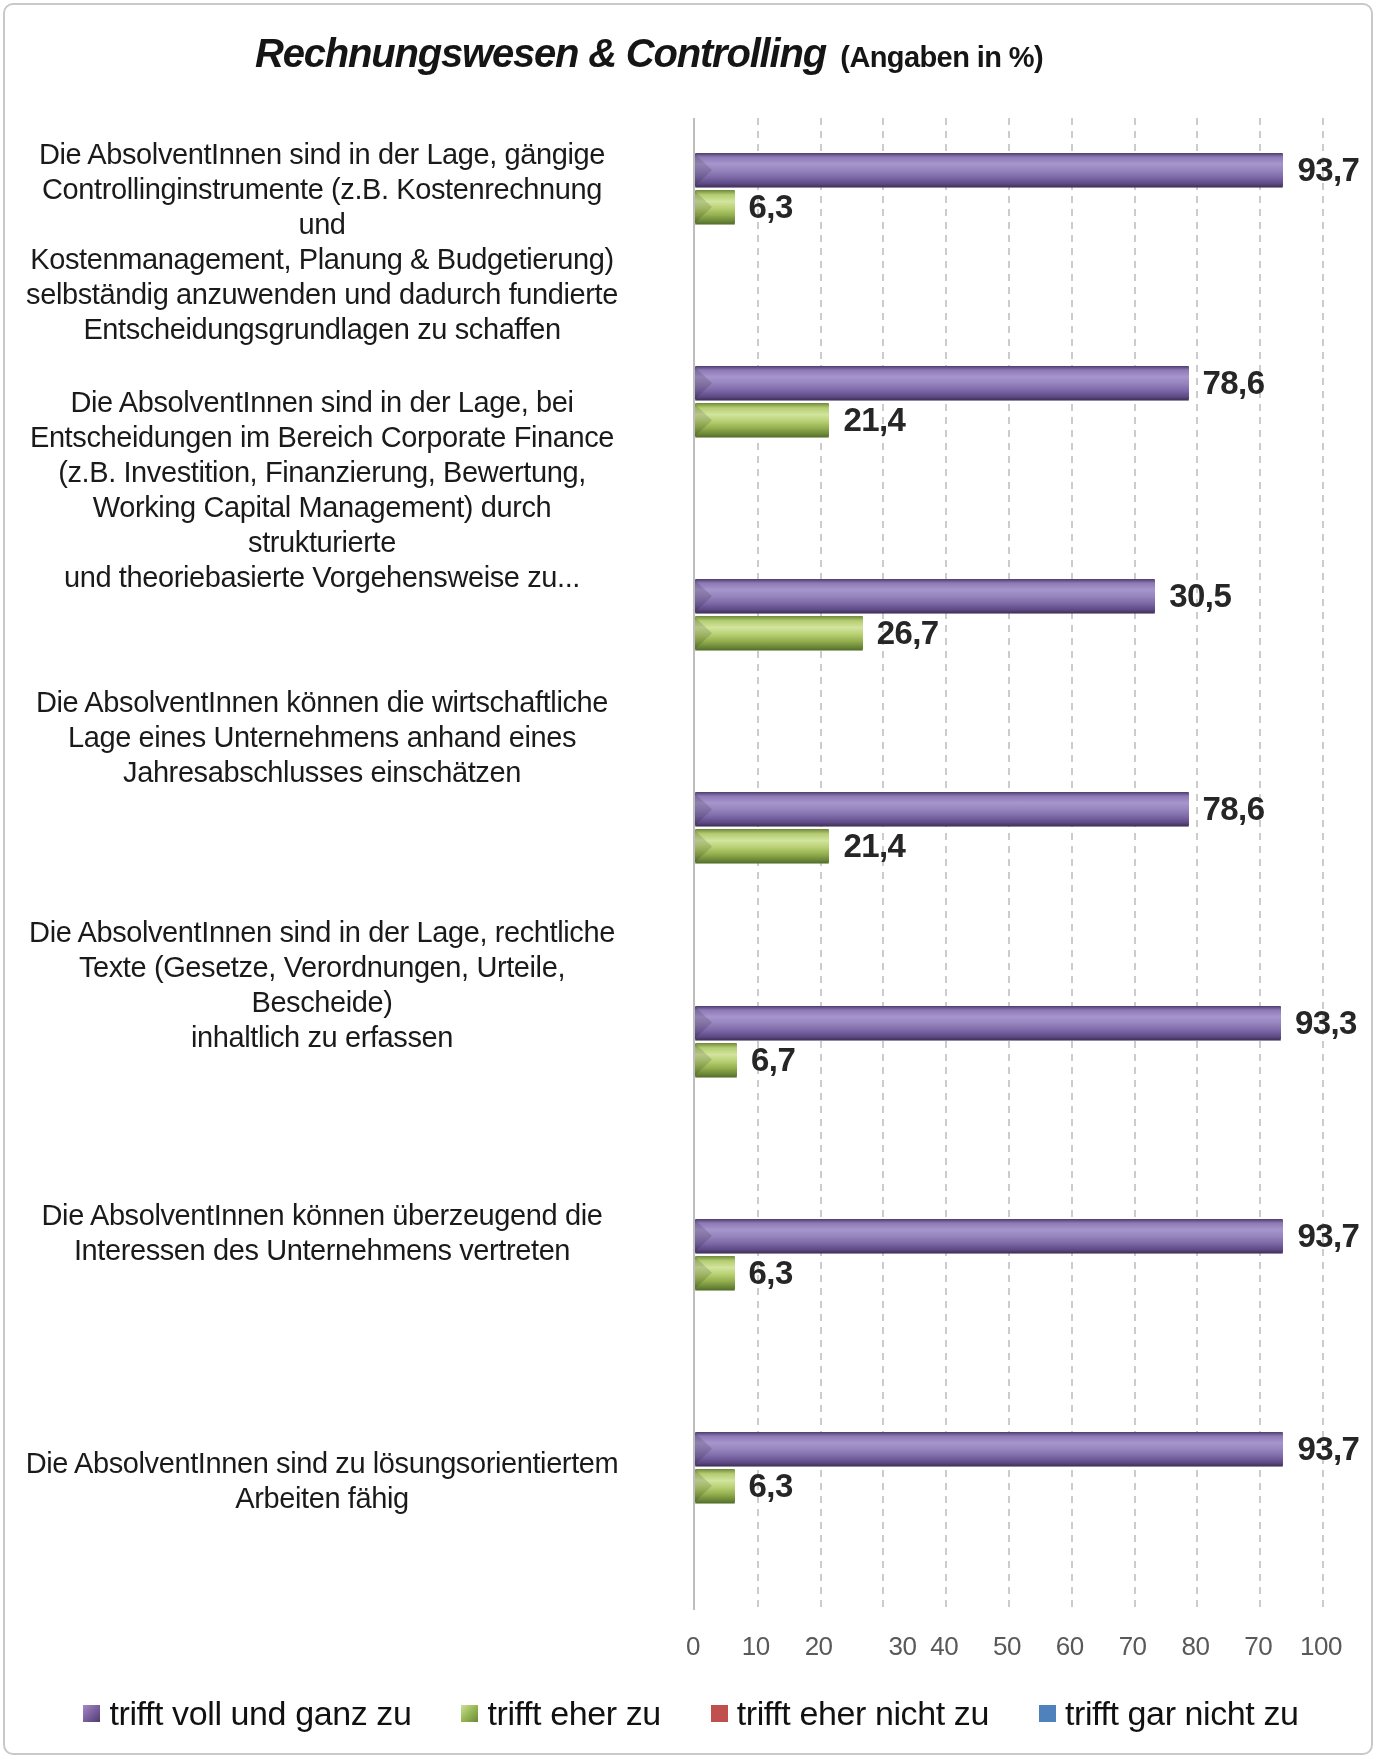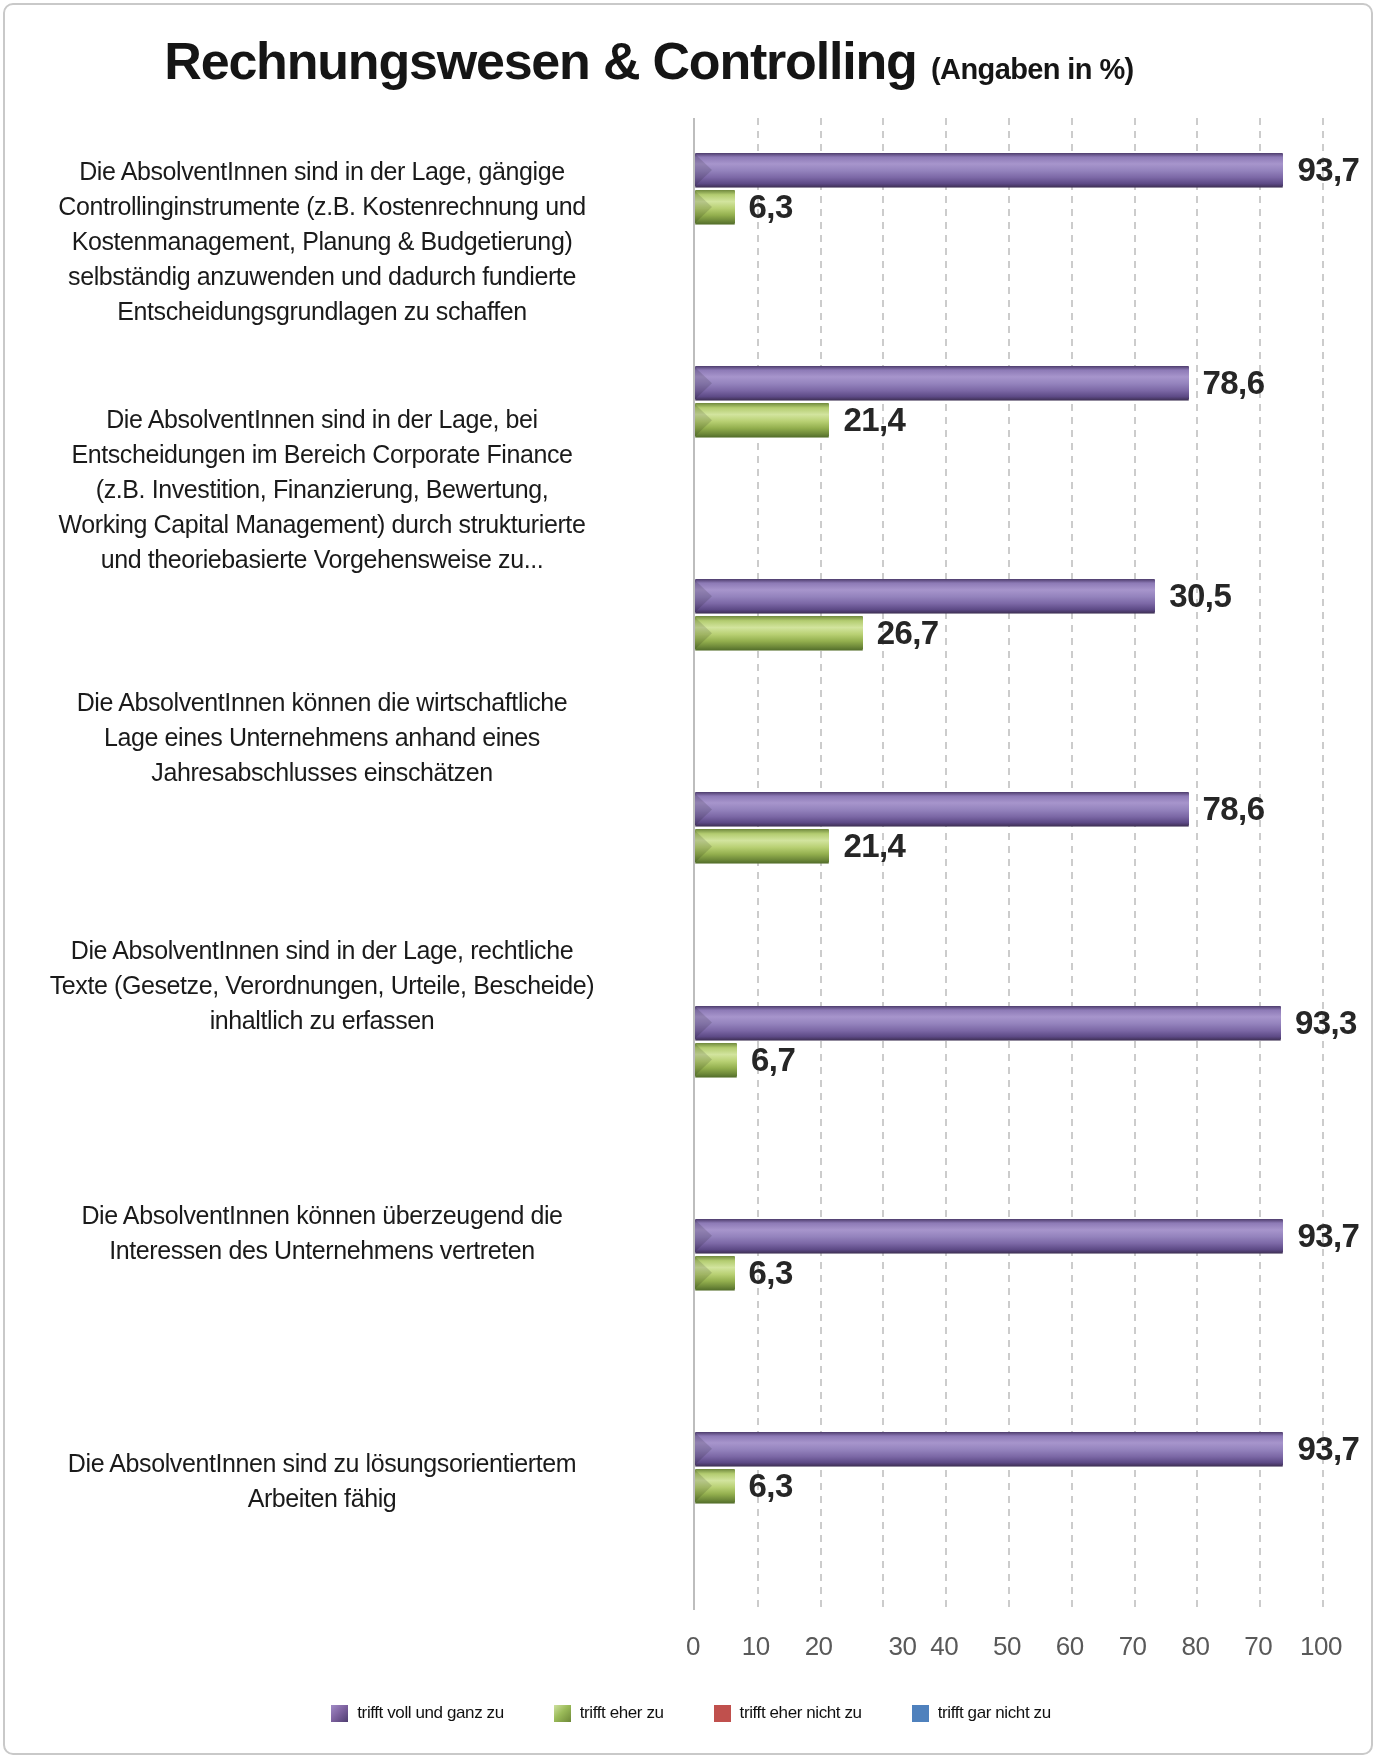--- a/index.html
+++ b/index.html
@@ -11,30 +11,30 @@
   .frame{
     position:absolute;inset:3px;
     border:2px solid #c9c9c9;border-radius:10px;
     background:#ffffff;
   }
   
   .title{
     position:absolute;top:26px;left:0;width:1288px;
     text-align:center;color:#151515;font-weight:bold;white-space:nowrap;
   }
-  .title-main{font-size:52px;letter-spacing:-1.2px;}
+  .title-main{font-size:40px;letter-spacing:-1.2px;font-style:italic;}
   .title-suffix{font-size:29px;letter-spacing:-0.6px;margin-left:10px;}
   
   .labels{
     position:absolute;left:20px;top:113px;width:594px;height:1487px;
     display:flex;flex-direction:column;
   }
   .cat{
     flex:1;display:flex;align-items:center;justify-content:center;
-    text-align:center;font-size:25px;line-height:35px;color:#1a1a1a;
+    text-align:center;font-size:29px;line-height:35px;color:#1a1a1a;
     letter-spacing:-0.4px;white-space:pre-line;
   }
   
   .plot{
     position:absolute;left:688px;top:113px;width:628px;height:1492px;
     border-left:2px solid #bdbdbd;
   }
   .gridline{
     position:absolute;top:0;bottom:0;width:2px;
     background:repeating-linear-gradient(180deg,#cccccc 0 7px,transparent 7px 13px);
@@ -74,21 +74,21 @@
   }
   .tick{
     position:absolute;transform:translateX(-50%);
     font-size:26px;color:#595959;letter-spacing:-0.5px;
   }
   
   .legend{
     position:absolute;left:0;top:1688px;width:1372px;height:40px;
     display:flex;justify-content:center;align-items:center;gap:50px;
   }
-  .leg-item{display:flex;align-items:center;font-size:17px;color:#111;letter-spacing:-0.4px;}
+  .leg-item{display:flex;align-items:center;font-size:34px;color:#111;letter-spacing:-0.4px;}
   .swatch{width:17px;height:17px;margin-right:9px;flex:none;}
   .sw0{background:linear-gradient(135deg,#a18cc6 0%,#8064A2 45%,#4e3d70 100%);}
   .sw1{background:linear-gradient(135deg,#cfe1a0 0%,#9BBB59 45%,#6d8838 100%);}
   .sw2{background:#C0504D;}
   .sw3{background:#4F81BD;}
 </style>
 </head>
 <body>
 
 <div class="frame">

